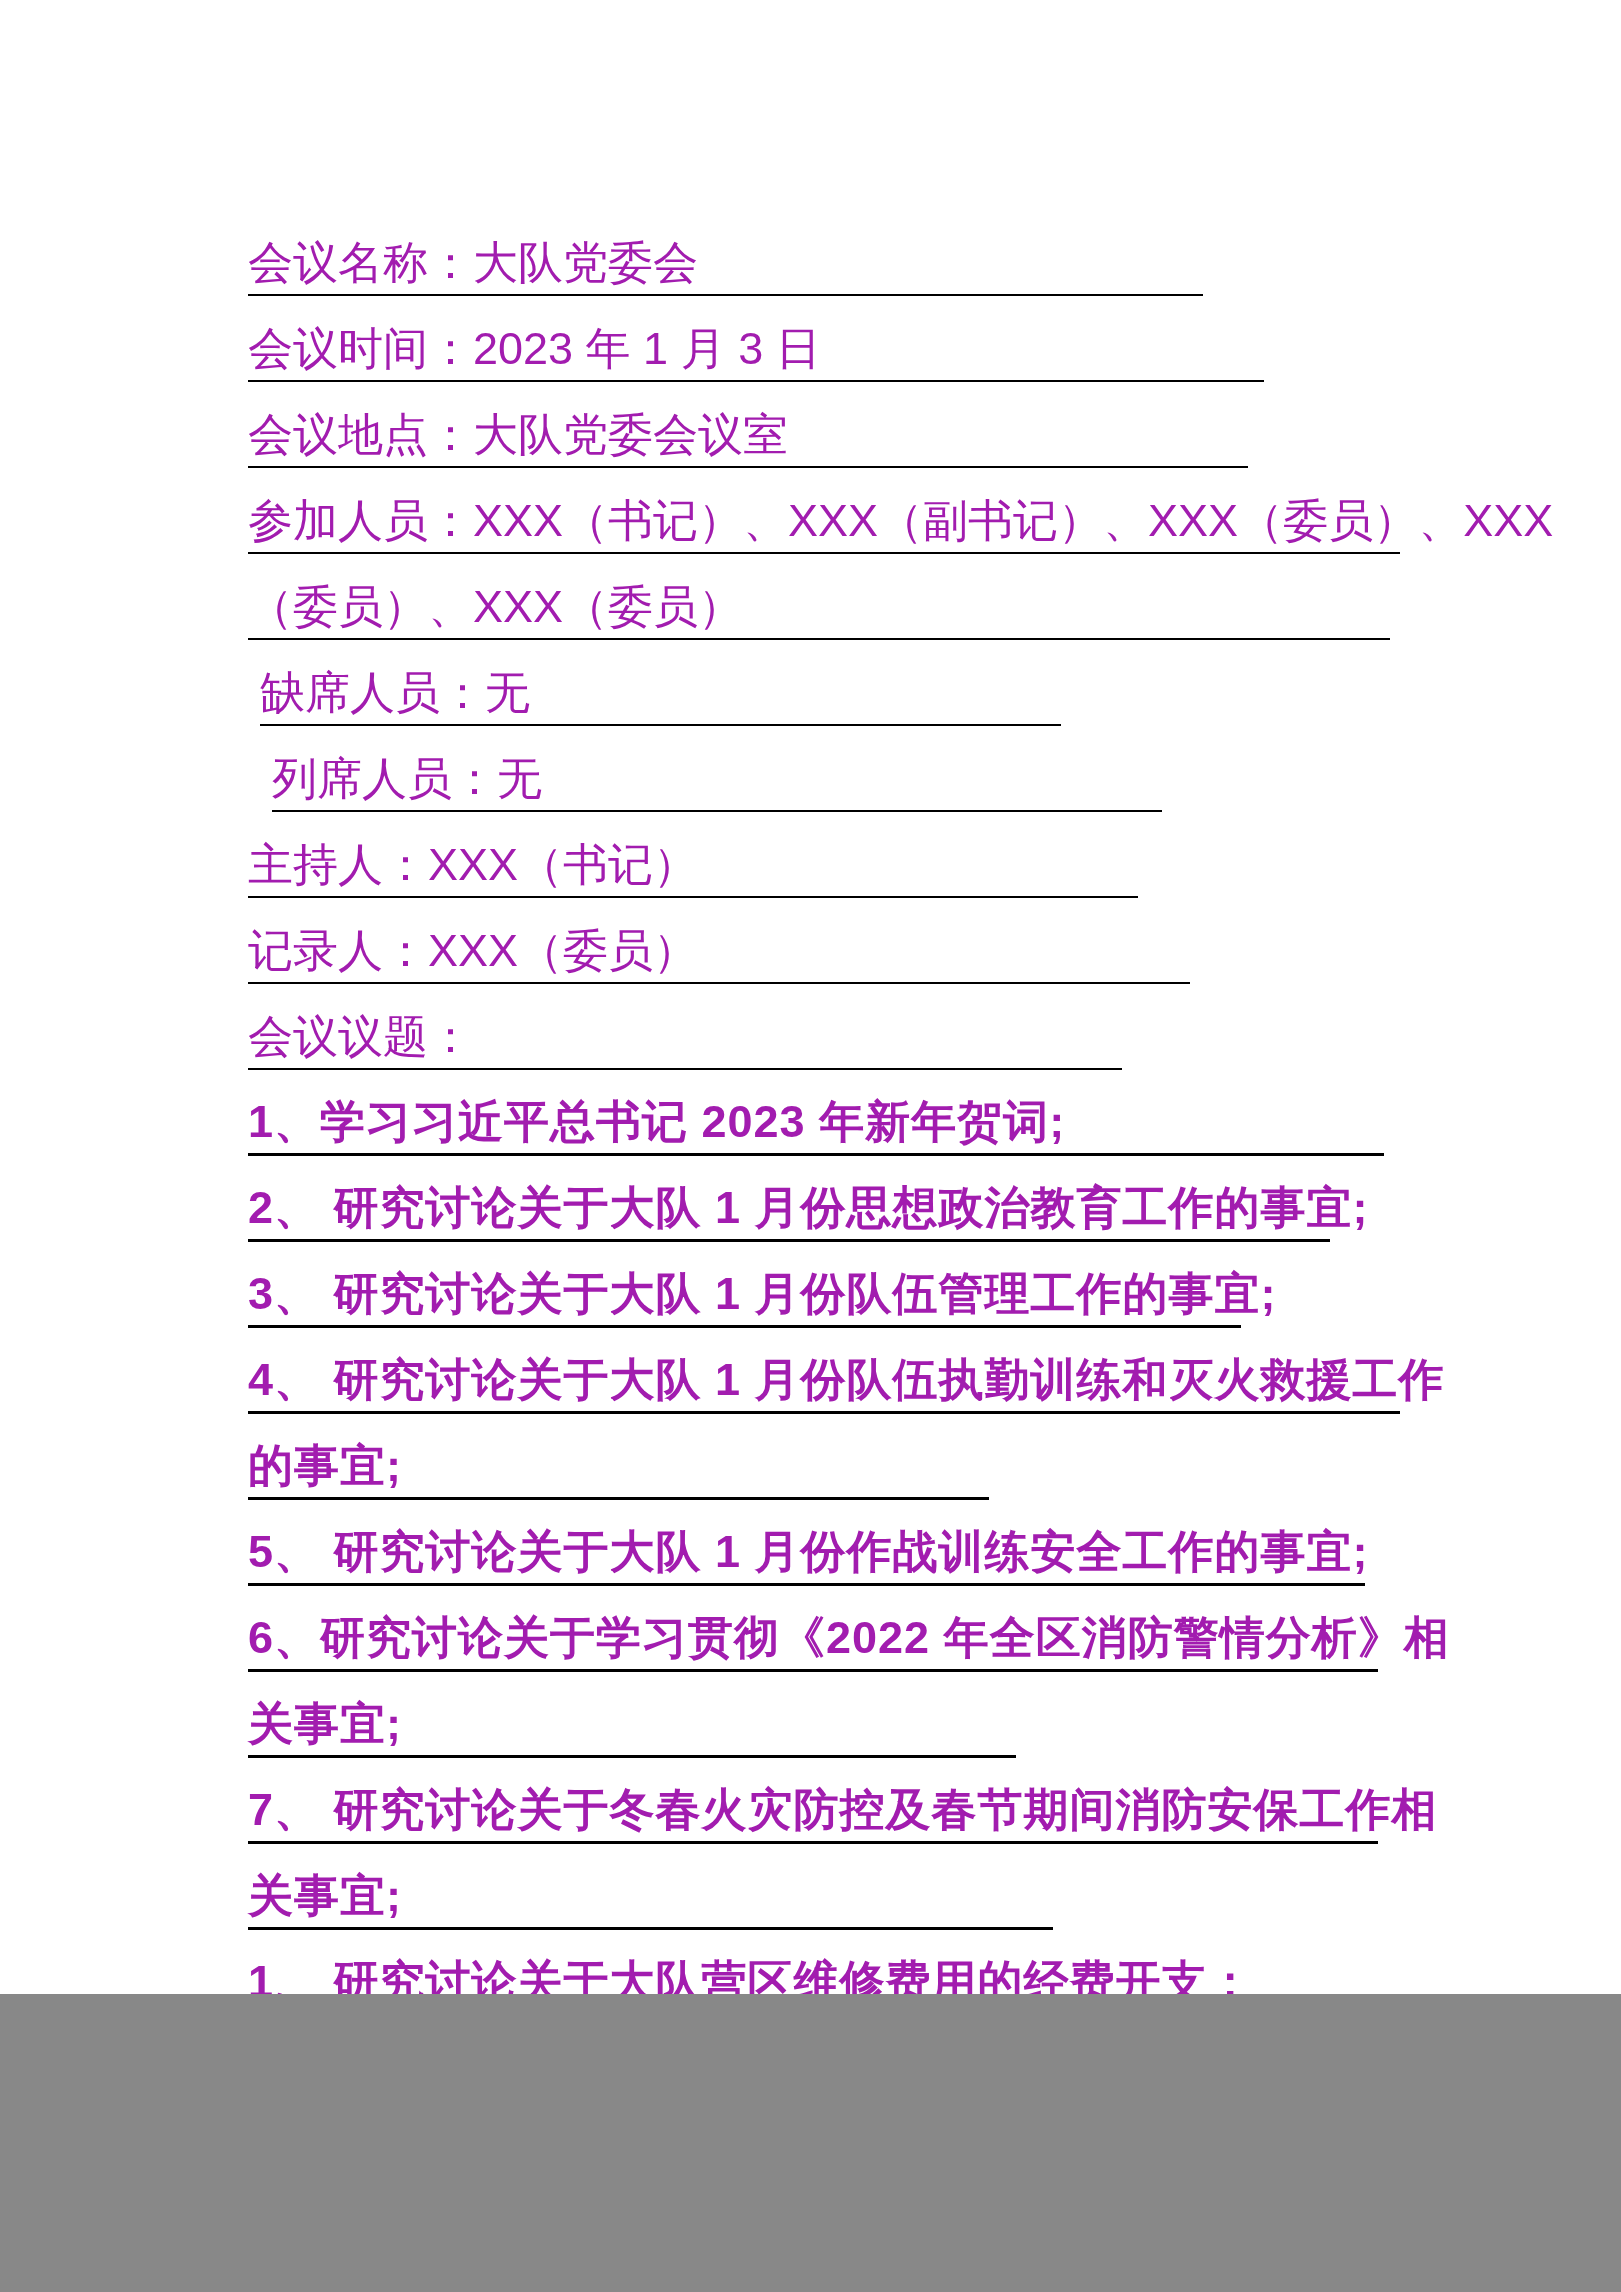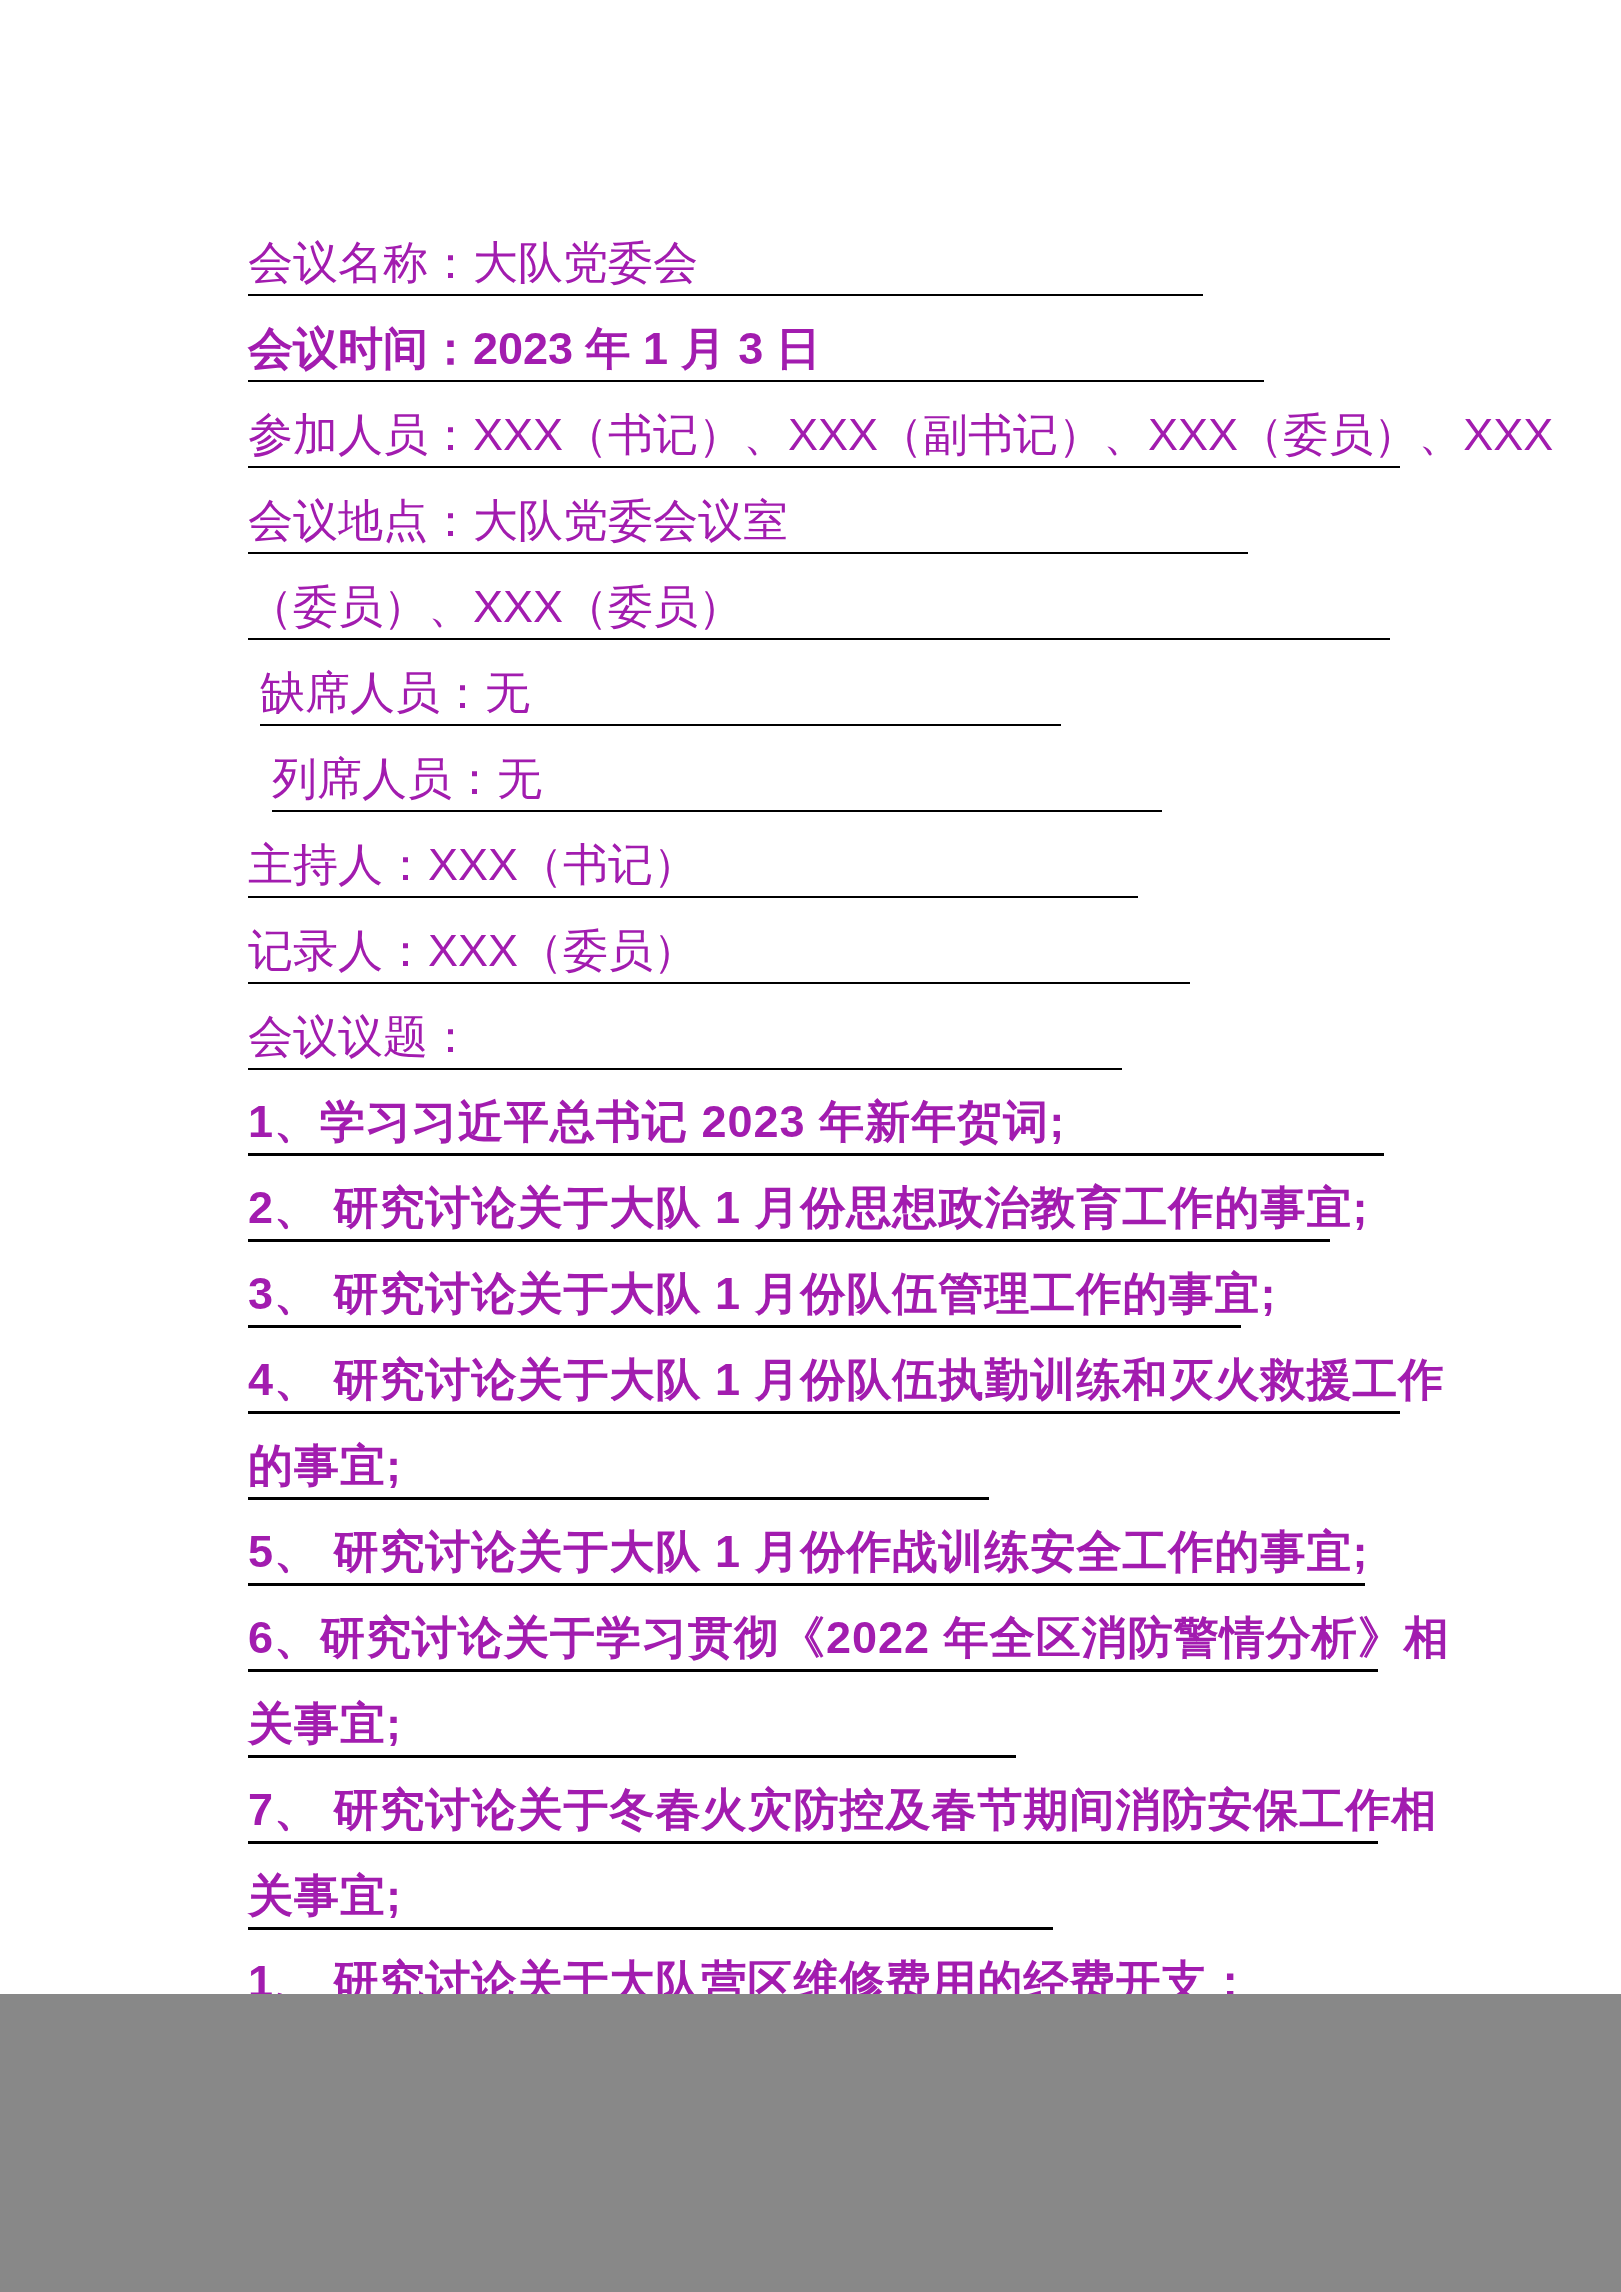--- a/index.html
+++ b/index.html
@@ -51,29 +51,29 @@
 </head>
 <body>
 
 <div class="page">
   <div class="content" id="lines-container">
   <div class="line">
     <span class="line-text" style="width: 955px;">会议名称：大队党委会</span>
   </div>
 
   <div class="line">
-    <span class="line-text" style="width: 1016px; font-weight: bold;">会议时间：2023 年 1 月 3 日</span>
+    <span class="line-text" style="width: 1016px;">会议时间：2023 年 1 月 3 日</span>
+  </div>
+
+  <div class="line">
+    <span class="line-text" style="width: 1000px;">会议地点：大队党委会议室</span>
   </div>
 
   <div class="line">
     <span class="line-text" style="width: 1152px;">参加人员：XXX（书记）、XXX（副书记）、XXX（委员）、XXX</span>
-  </div>
-
-  <div class="line">
-    <span class="line-text" style="width: 1000px;">会议地点：大队党委会议室</span>
   </div>
 
   <div class="line">
     <span class="line-text" style="width: 1142px;">（委员）、XXX（委员）</span>
   </div>
 
   <div class="line">
     <span class="line-text" style="width: 801px; margin-left: 12px;">缺席人员：无</span>
   </div>
 

